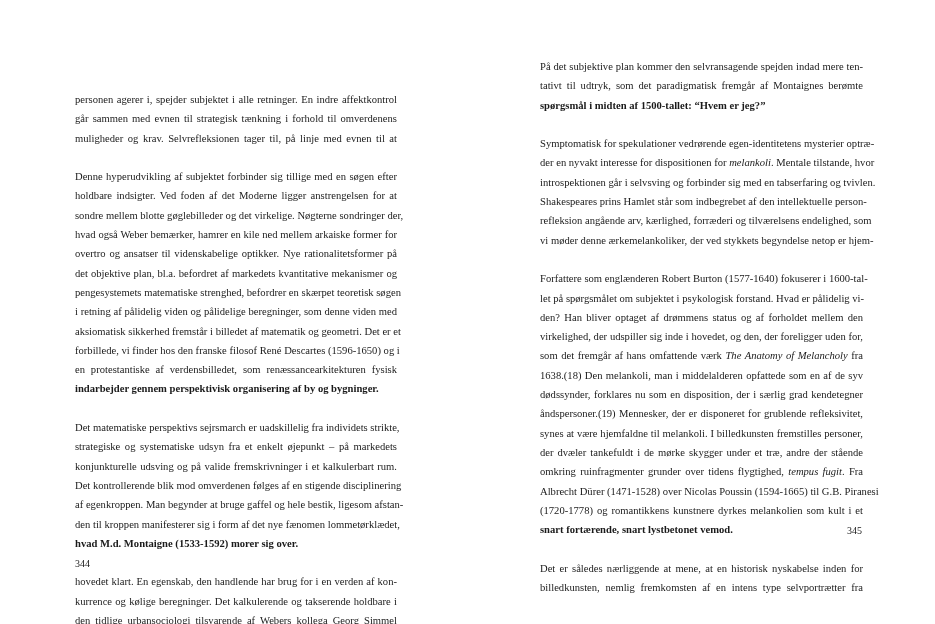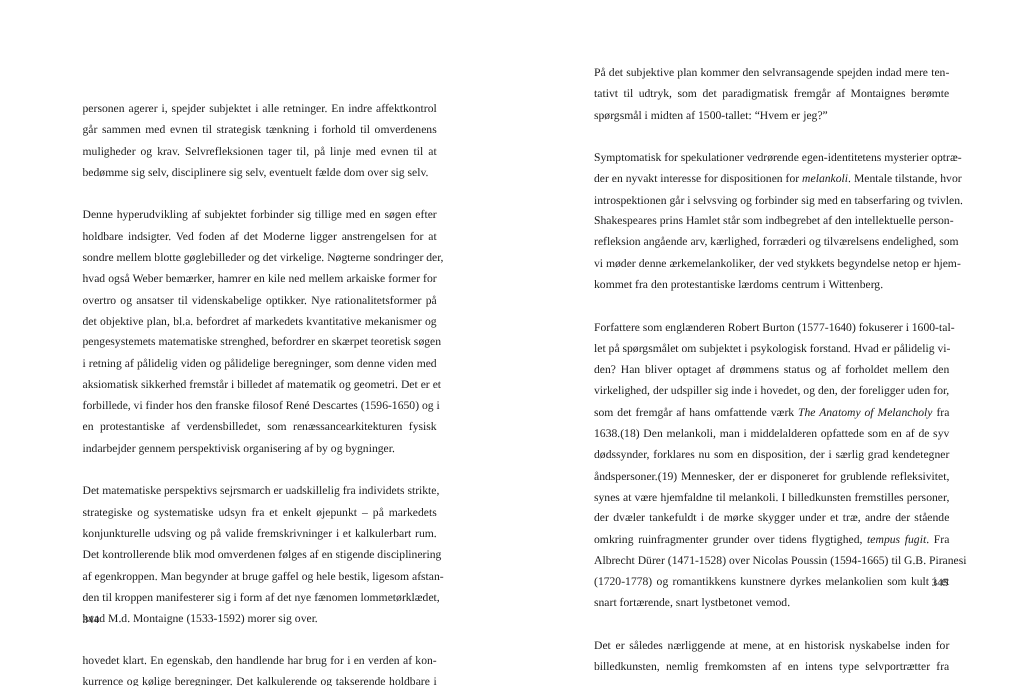--- a/index.html
+++ b/index.html
@@ -38,20 +38,21 @@
     }
     .para:last-child { margin-bottom: 0; }
     .para .line {
       display: block;
       text-align: justify;
       text-align-last: justify;
       white-space: nowrap;
     }
     .para .line.last {
       text-align-last: left;
+      font-weight: bold;
     }
     .para .line em { font-style: italic; }
     .page-number {
       position: absolute;
       top: 524px;
       font-size: 10px;
       line-height: 14px;
       font-weight: normal;
     }
     .page-left .page-number { left: 75px; }
@@ -59,21 +60,20 @@
   </style>
 </head>
 <body>
 
 <div class="page page-left">
   <div class="column">
       <p class="para">
         <span class="line">personen agerer i, spejder subjektet i alle retninger. En indre affektkontrol</span>
         <span class="line">går sammen med evnen til strategisk tænkning i forhold til omverdenens</span>
         <span class="line">muligheder og krav. Selvrefleksionen tager til, på linje med evnen til at</span>
-        <span class="line last">bedømme sig selv, disciplinere sig selv, eventuelt fælde dom over sig selv.</span>
       </p>
       <p class="para">
         <span class="line">Denne hyperudvikling af subjektet forbinder sig tillige med en søgen efter</span>
         <span class="line">holdbare indsigter. Ved foden af det Moderne ligger anstrengelsen for at</span>
         <span class="line">sondre mellem blotte gøglebilleder og det virkelige. Nøgterne sondringer der,</span>
         <span class="line">hvad også Weber bemærker, hamrer en kile ned mellem arkaiske former for</span>
         <span class="line">overtro og ansatser til videnskabelige optikker. Nye rationalitetsformer på</span>
         <span class="line">det objektive plan, bl.a. befordret af markedets kvantitative mekanismer og</span>
         <span class="line">pengesystemets matematiske strenghed, befordrer en skærpet teoretisk søgen</span>
         <span class="line">i retning af pålidelig viden og pålidelige beregninger, som denne viden med</span>
@@ -107,21 +107,20 @@
         <span class="line">tativt til udtryk, som det paradigmatisk fremgår af Montaignes berømte</span>
         <span class="line last">spørgsmål i midten af 1500-tallet: “Hvem er jeg?”</span>
       </p>
       <p class="para">
         <span class="line">Symptomatisk for spekulationer vedrørende egen-identitetens mysterier optræ-</span>
         <span class="line">der en nyvakt interesse for dispositionen for <em>melankoli</em>. Mentale tilstande, hvor</span>
         <span class="line">introspektionen går i selvsving og forbinder sig med en tabserfaring og tvivlen.</span>
         <span class="line">Shakespeares prins Hamlet står som indbegrebet af den intellektuelle person-</span>
         <span class="line">refleksion angående arv, kærlighed, forræderi og tilværelsens endelighed, som</span>
         <span class="line">vi møder denne ærkemelankoliker, der ved stykkets begyndelse netop er hjem-</span>
-        <span class="line last">kommet fra den protestantiske lærdoms centrum i Wittenberg.</span>
       </p>
       <p class="para">
         <span class="line">Forfattere som englænderen Robert Burton (1577-1640) fokuserer i 1600-tal-</span>
         <span class="line">let på spørgsmålet om subjektet i psykologisk forstand. Hvad er pålidelig vi-</span>
         <span class="line">den? Han bliver optaget af drømmens status og af forholdet mellem den</span>
         <span class="line">virkelighed, der udspiller sig inde i hovedet, og den, der foreligger uden for,</span>
         <span class="line">som det fremgår af hans omfattende værk <em>The Anatomy of Melancholy</em> fra</span>
         <span class="line">1638.(18) Den melankoli, man i middelalderen opfattede som en af de syv</span>
         <span class="line">dødssynder, forklares nu som en disposition, der i særlig grad kendetegner</span>
         <span class="line">åndspersoner.(19) Mennesker, der er disponeret for grublende refleksivitet,</span>

